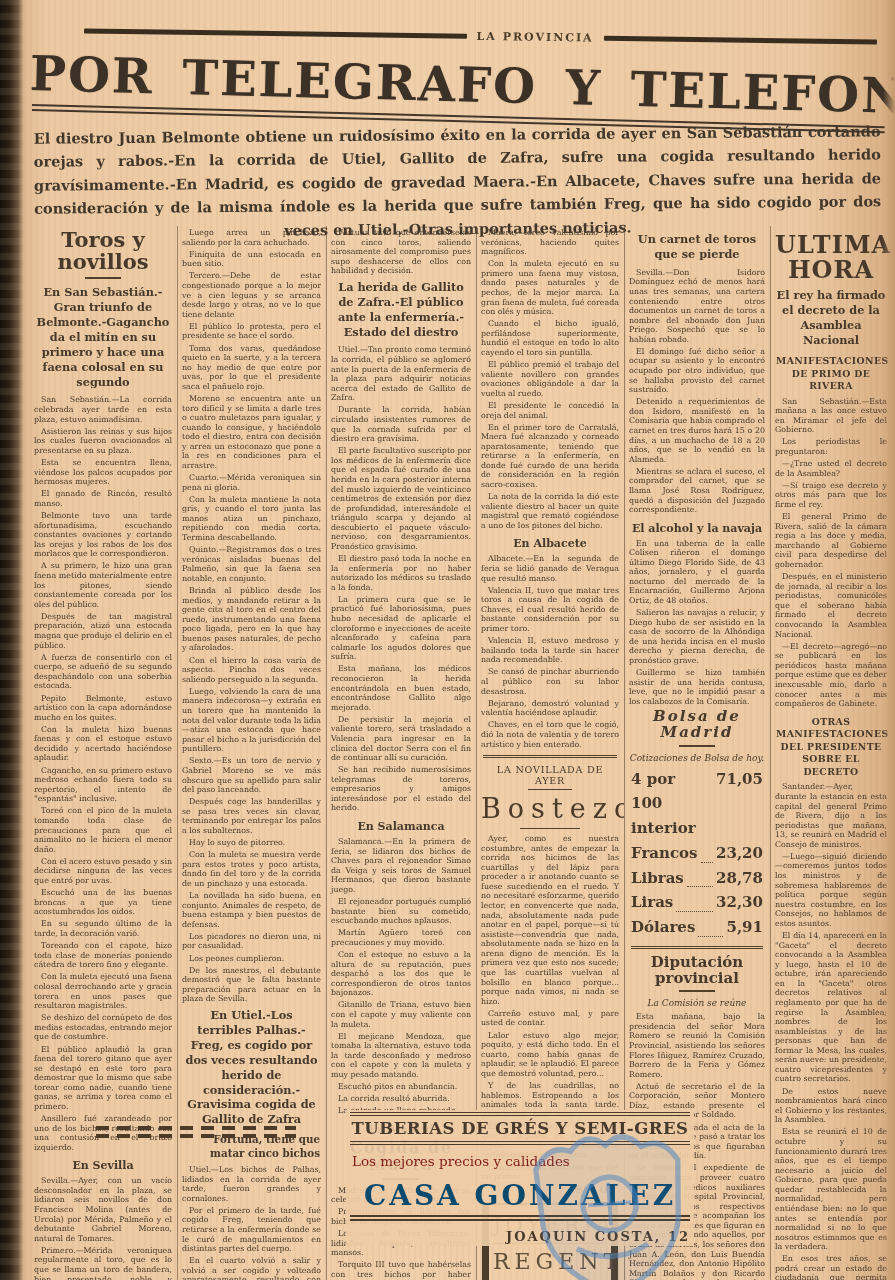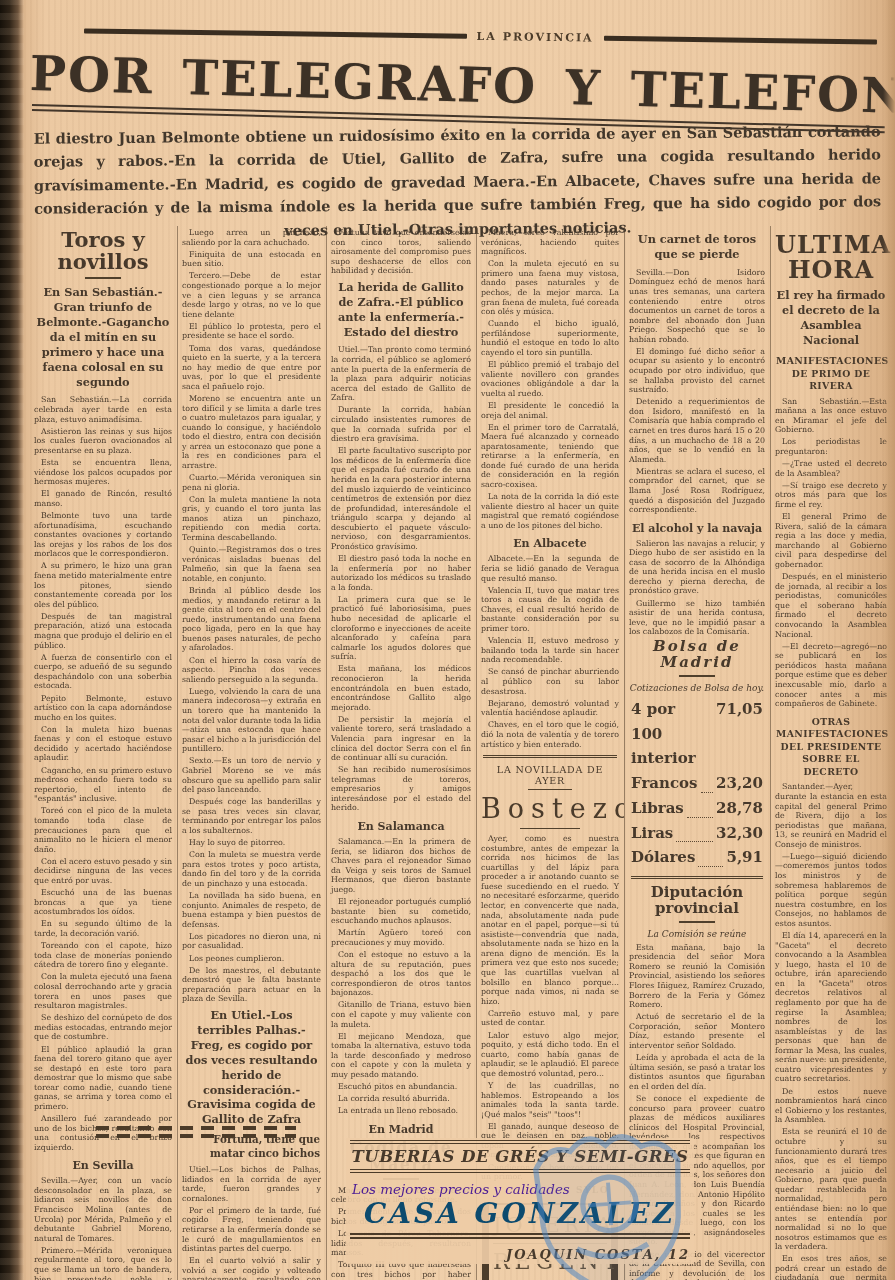--- a/index.html
+++ b/index.html
@@ -63,25 +63,25 @@
   
   .ad-regent{border-left:7px solid #4c3c2a;border-right:7px solid #4c3c2a;
     border-top:2px solid #4c3c2a;border-bottom:2px solid #4c3c2a;
     text-align:center;padding:8px 4px 7px;margin:8px 1px 4px;}
   .ar-l1{font-size:21px;letter-spacing:4px;color:#5f4e3a;}
   .ar-l2{font-size:22px;letter-spacing:5px;color:#5f4e3a;border-top:1px solid #5f4e3a;margin-top:6px;padding-top:5px;}
   .orn{height:4px;margin:0 40px 3px;background:repeating-linear-gradient(90deg,#4c3b28 0 13px,rgba(0,0,0,0) 13px 21px);}
   .orn.b{margin:4px 40px 0;}
   .hp-wrap{position:absolute;left:32px;top:1126px;width:280px;z-index:3;}
 
-  .ad-tuberias{position:absolute;left:322px;top:1138px;width:340px;z-index:2;
-    background:rgba(238,204,166,.92);padding:2px 4px;font-style:italic;}
+  .ad-tuberias{position:absolute;left:322px;top:1110px;width:340px;z-index:2;
+    background:rgba(238,204,166,.92);padding:2px 4px;}
   .tu-l1{font-weight:bold;font-size:16.5px;letter-spacing:.5px;text-align:center;
     border-top:4px double #4c3b28;border-bottom:4px double #4c3b28;padding:3px 0;}
-  .tu-l2{font-size:13.5px;margin:8px 2px 0;color:#4c1d95;}
+  .tu-l2{font-size:13.5px;margin:8px 2px 10px;color:#7f1d1d;}
   .tu-name{font-size:28px;font-weight:bold;letter-spacing:3px;text-align:center;
     border-bottom:6px double #4c3b28;padding-bottom:3px;color:#0c4a6e;}
   .tu-addr{text-align:right;font-weight:bold;font-size:13px;letter-spacing:2px;margin-top:8px;}
 
   .stamp{position:absolute;left:497px;top:1116px;width:178px;height:190px;z-index:4;
     opacity:.55;transform:rotate(-4deg);}
 </style>
 </head>
 <body>
 
@@ -215,20 +215,21 @@
           <div class="ar-l2">REGENT</div>
         </div>
       </div>
     <div class="col c5">
         <div class="h2">Un carnet de toros que se pierde</div>
         <p class="p">Sevilla.—Don Isidoro Domínguez echó de menos hará unas tres semanas, una cartera conteniendo entre otros documentos un carnet de toros a nombre del abonado don Juan Priego. Sospechó que se lo habían robado.</p>
         <p class="p">El domingo fué dicho señor a ocupar su asiento y lo encontró ocupado por otro individuo, que se hallaba provisto del carnet sustraído.</p>
         <p class="p">Detenido a requerimientos de don Isidoro, manifestó en la Comisaría que había comprado el carnet en tres duros hará 15 o 20 días, a un muchacho de 18 a 20 años, que se lo vendió en la Alameda.</p>
         <p class="p">Mientras se aclara el suceso, el comprador del carnet, que se llama José Rosa Rodríguez, quedó a disposición del Juzgado correspondiente.</p>
         <div class="h4">El alcohol y la navaja</div>
+        <p class="p">En una taberna de la calle Colisen riñeron el domingo último Diego Florido Side, de 43 años, jornalero, y el guarda nocturno del mercado de la Encarnación, Guillermo Arjona Ortiz, de 48 otoños.</p>
         <p class="p">Salieron las navajas a relucir, y Diego hubo de ser asistido en la casa de socorro de la Alhóndiga de una herida incisa en el muslo derecho y pierna derecha, de pronóstico grave.</p>
         <p class="p">Guillermo se hizo también asistir de una herida contusa, leve, que no le impidió pasar a los calabozos de la Comisaría.</p>
         <div class="h1 sp">Bolsa de Madrid</div>
         <div class="ital">Cotizaciones de Bolsa de hoy.</div>
         <div class="rates">
           <div class="rate">
             <span class="lbl">4 por 100 interior</span>
             <span class="dots"></span>
             <span class="val">71,05</span>
           </div>

